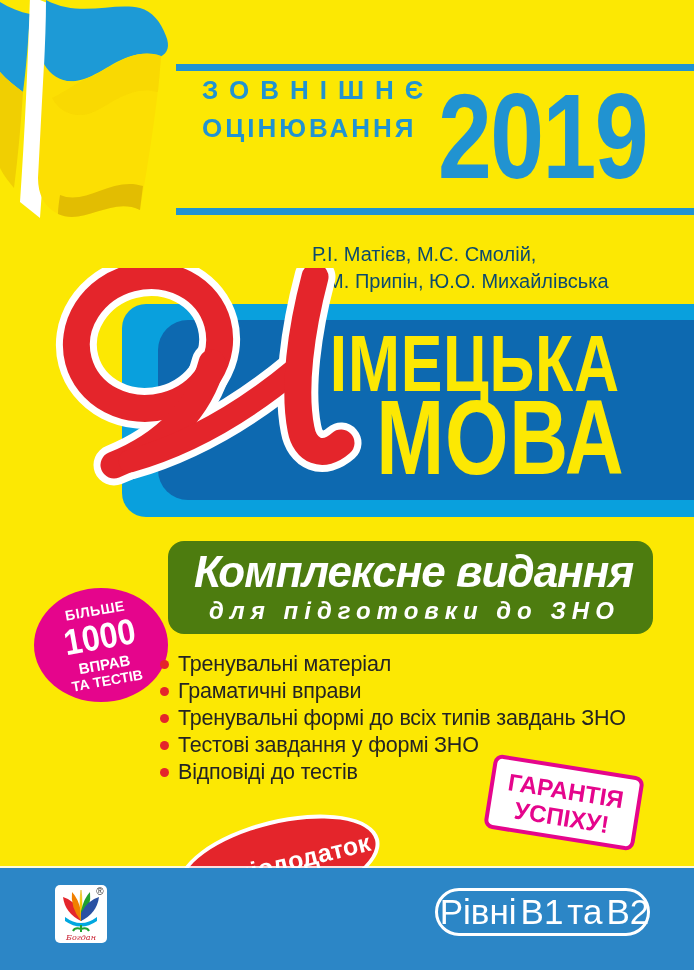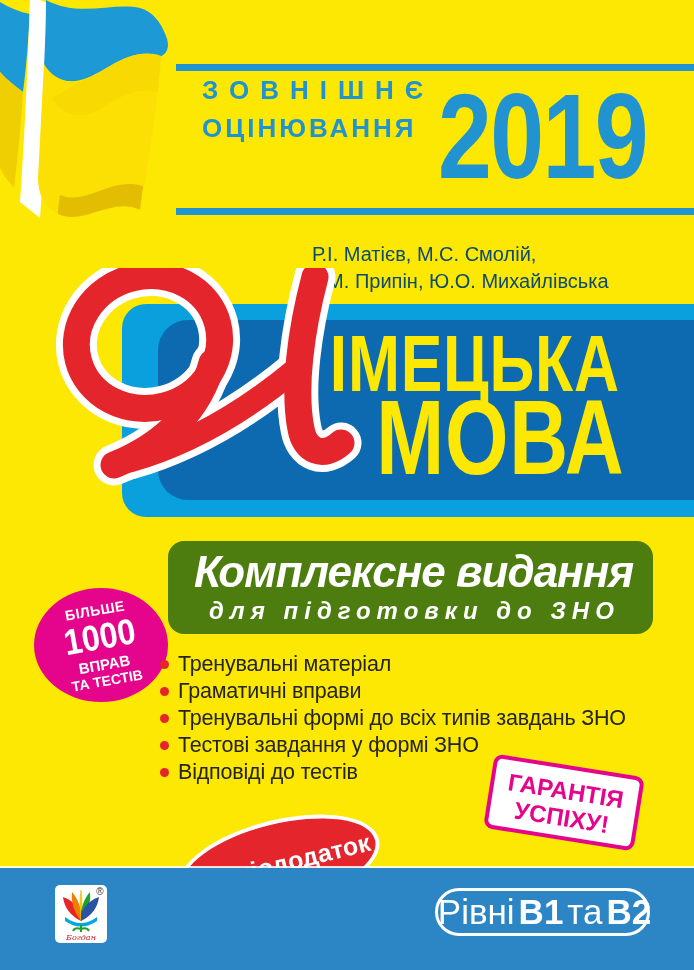--- a/index.html
+++ b/index.html
@@ -75,21 +75,21 @@
   
   .footer-line{position:absolute;left:0;right:0;top:866px;height:2px;
                background:rgba(255,255,255,.85);}
   .footer{position:absolute;left:0;right:0;top:868px;height:102px;background:#2c86c6;}
   .logo-card{position:absolute;left:55px;top:17px;width:52px;height:58px;background:#fff;
              border-radius:5px;}
   .levels{position:absolute;left:435px;top:20px;width:215px;height:48px;
           border:3.5px solid #fff;border-radius:25px;box-sizing:border-box;
           display:flex;align-items:center;justify-content:center;color:#fff;
           font-size:35px;white-space:nowrap;}
-  .levels b{font-weight:bold;text-align:right;}
+  .levels b{font-weight:normal;text-align:right;}
   .levels span{margin:0 4px;}
 </style>
 </head>
 <body>
 
 <div class="cover">
 
   <svg class="abs" style="left:0;top:0" width="172" height="242" viewBox="0 0 172 242">
     <path d="M0,2 C10,8 20,12 30,14 C28,44 26,70 23,92 C15,86 7,80 0,72 Z" fill="#1d9ad6"></path>
     <path d="M0,72 C7,80 15,86 23,92 C21,124 18,156 14,188 C9,182 4,176 0,168 Z" fill="#f0cf02"></path>

